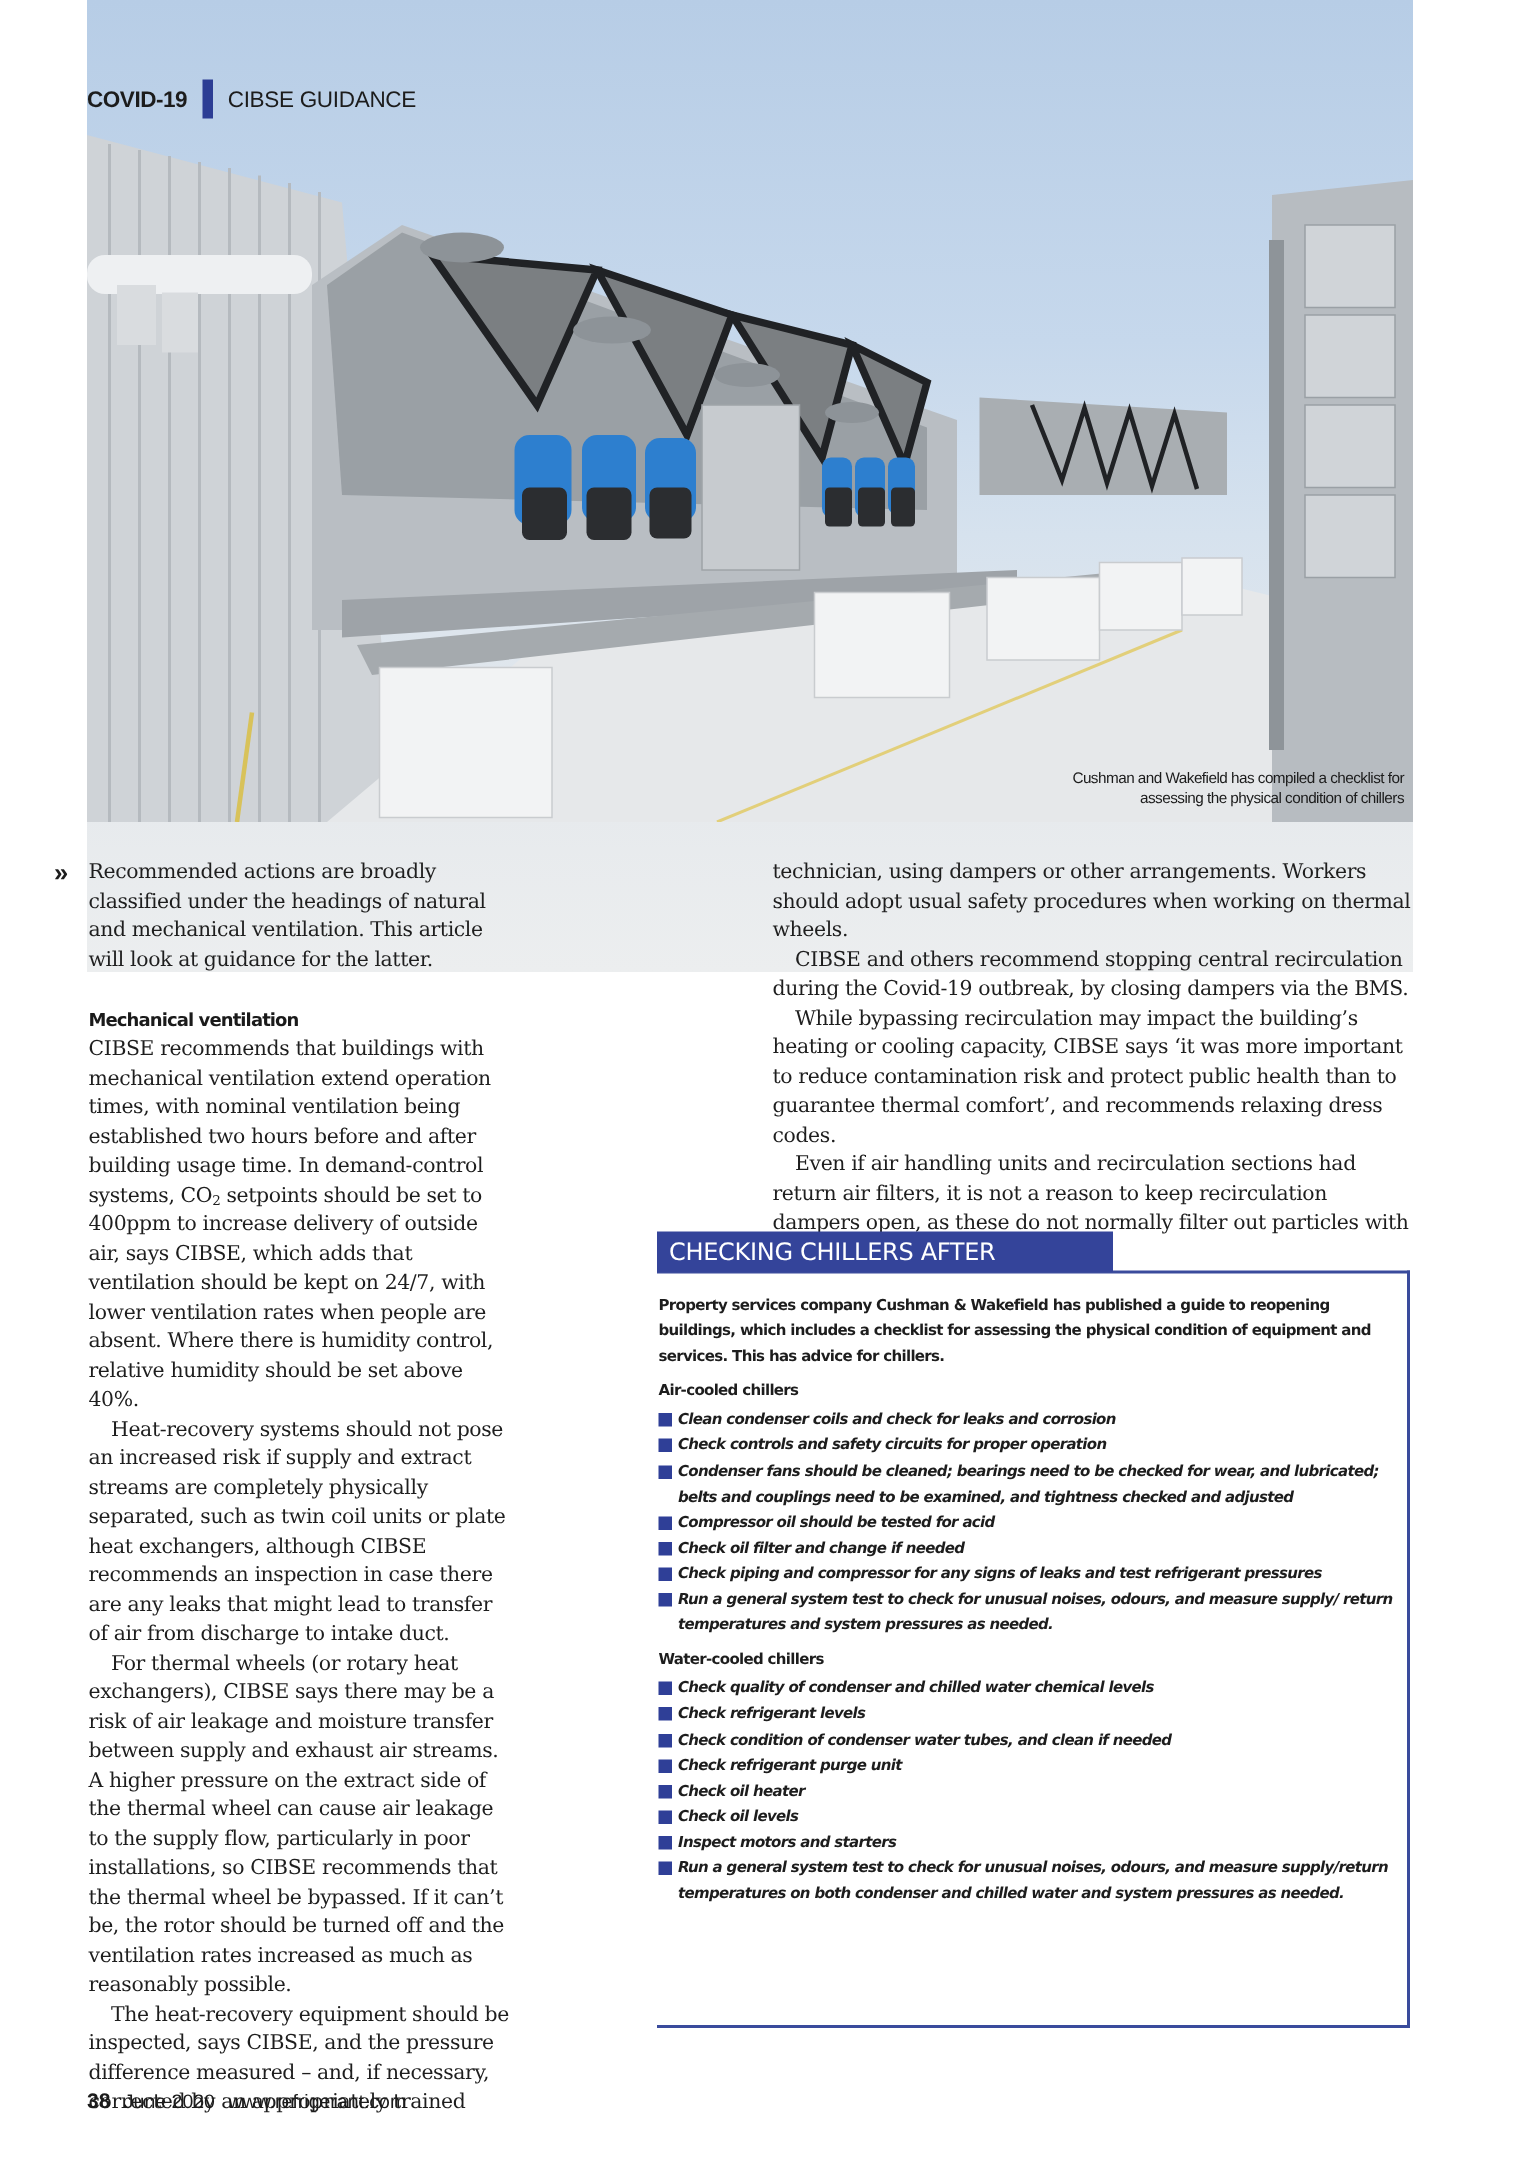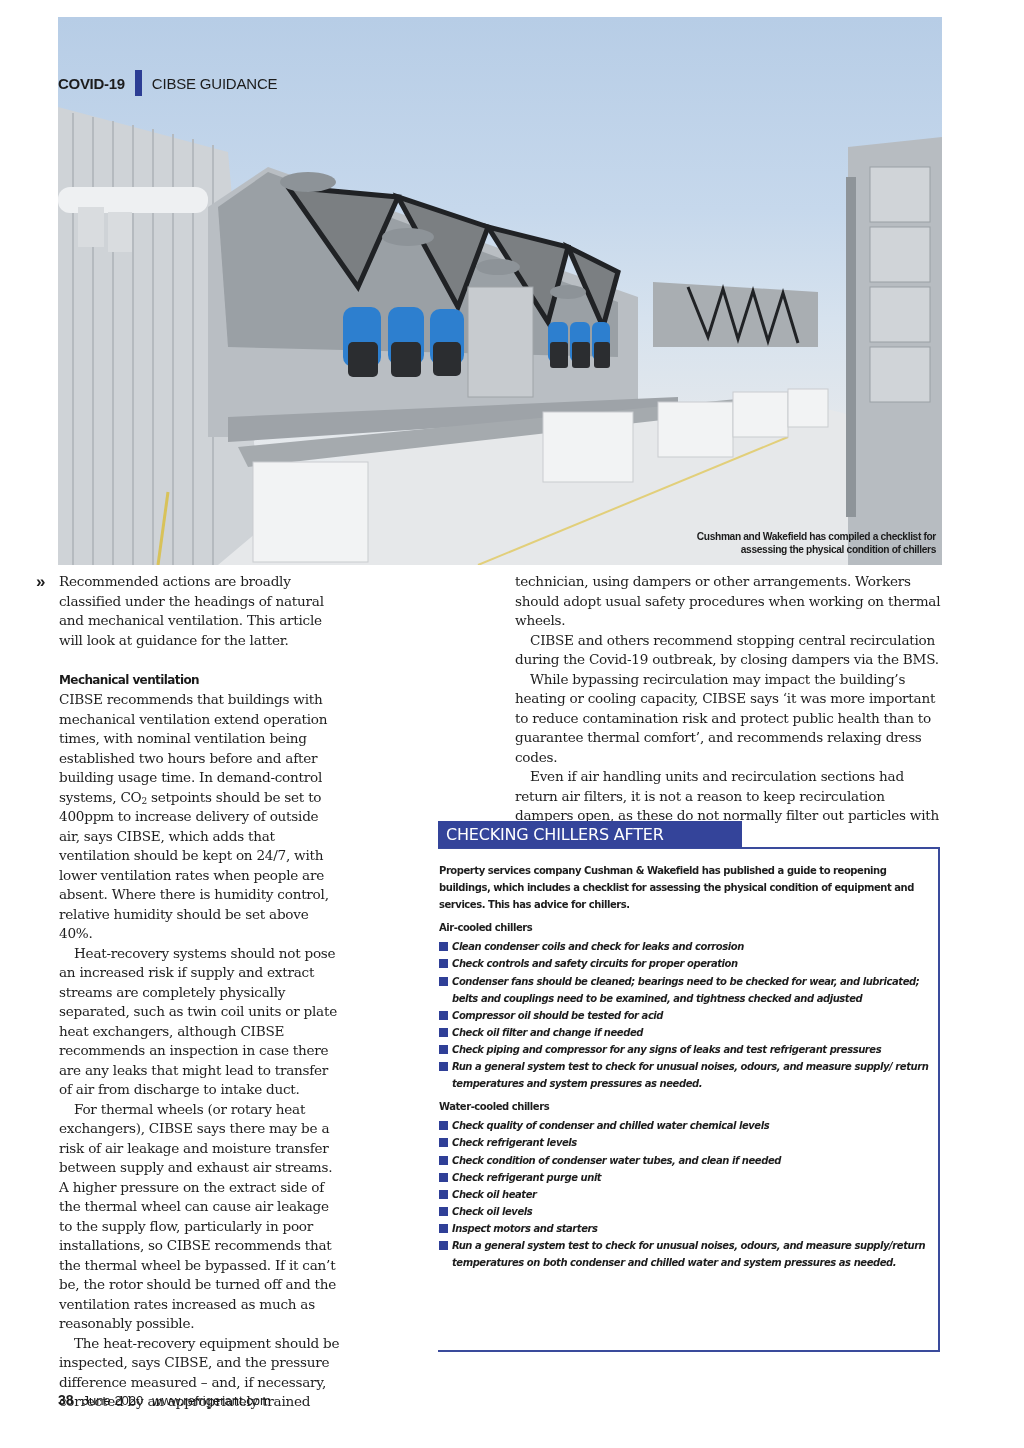--- a/index.html
+++ b/index.html
@@ -1,26 +1,26 @@
 <!DOCTYPE html>
 <html><head>
 <meta charset="utf-8">
 <style>
   html, body { margin:0; padding:0; background:#ffffff; }
   body { width:1024px; height:1448px; position:relative; overflow:hidden; font-family:"DejaVu Serif", serif; color:#1e1e1e; }
 
   
-  .hero { position:absolute; left:58px; top:0; width:884px; height:548px; overflow:hidden;
-    background:linear-gradient(180deg,#b7cde6 0%,#c6d8ec 35%,#d6e2ee 55%,#e4e8ec 75%,#eceeef 100%);margin-top:17px; }
+  .hero { position:absolute; left:58px; top:0; width:884px; height:648px; overflow:hidden;
+    background:linear-gradient(180deg,#b7cde6 0%,#c6d8ec 35%,#d6e2ee 55%,#e4e8ec 75%,#eceeef 100%); }
   .hero svg { position:absolute; left:0; top:0; }
   .section-tag { position:absolute; left:0; top:53px; display:flex; align-items:center; gap:10px; font-family:"Liberation Sans", sans-serif; font-size:15px; color:#1c1c1c; z-index:3; }
   .section-tag .bold { font-weight:bold; letter-spacing:-0.3px; }
   .section-tag .bar { width:7px; height:26px; background:#2c3d94; display:inline-block; }
   .section-tag .thin { letter-spacing:-0.2px; }
-  .caption { position:absolute; right:6px; top:513px; text-align:right; font-family:"Liberation Sans", sans-serif; font-weight:bold; font-size:10.2px; line-height:13px; color:#1b1b1b; letter-spacing:-0.35px; z-index:3; }
+  .caption { position:absolute; right:6px; top:513px; text-align:right; font-family:"Liberation Sans", sans-serif; font-weight:normal; font-size:10.2px; line-height:13px; color:#1b1b1b; letter-spacing:-0.35px; z-index:3; }
 
   
   .col { position:absolute; font-size:13.6px; line-height:19.5px; letter-spacing:-0.25px; }
   .col p { margin:0; }
   .col p.indent { text-indent:15px; }
   .col-left { left:59px; top:572px; width:282px; }
   .col-right { left:515px; top:572px; width:428px; }
   .chev { position:absolute; left:36px; top:573px; font-family:"Liberation Sans", sans-serif; font-weight:bold; font-size:17px; line-height:18px; color:#1d1d1d; letter-spacing:-4px; }
   .subhead { font-family:"DejaVu Sans", sans-serif; font-weight:bold; font-size:12px; line-height:20px; margin:20px 0 0 0; letter-spacing:-0.6px; color:#1a1a1a; }
   sub { font-size:9px; vertical-align:-2px; line-height:0; }

